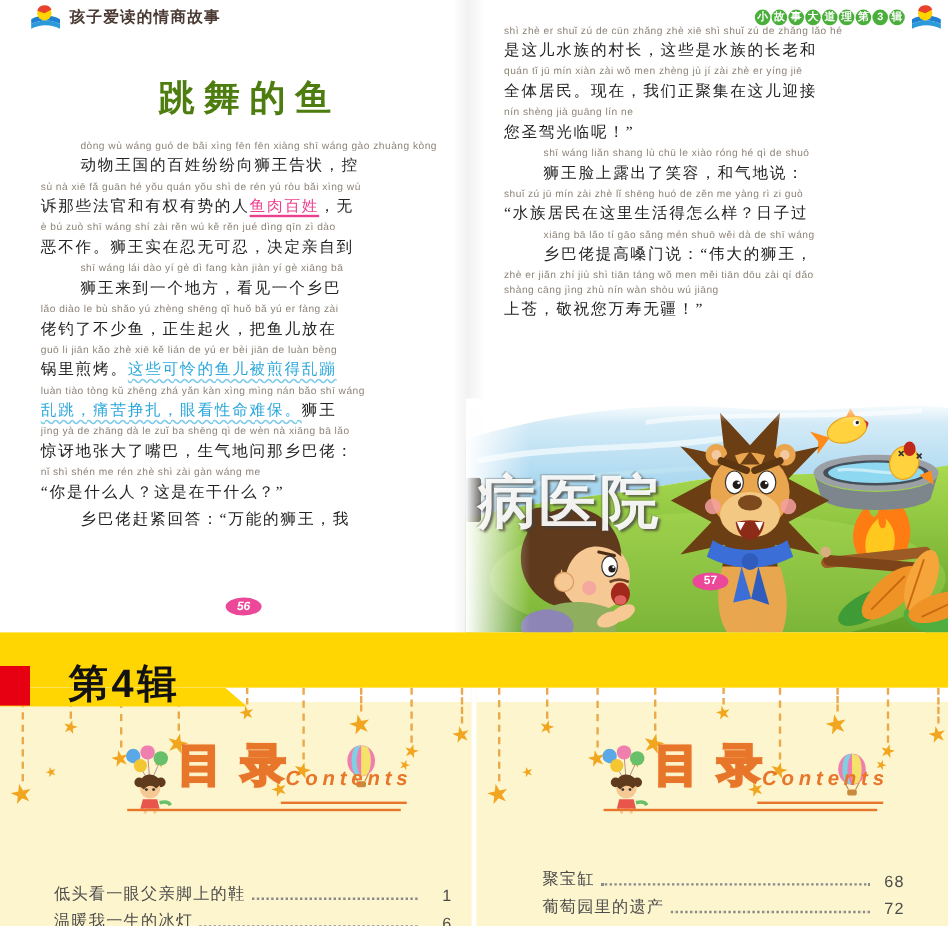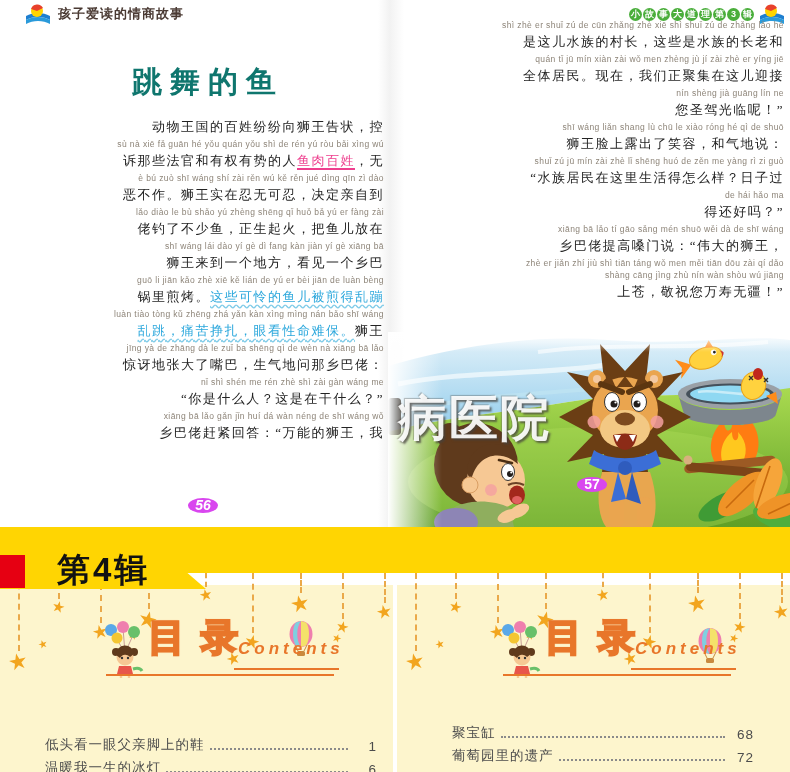--- a/index.html
+++ b/index.html
@@ -11,35 +11,35 @@
           background:linear-gradient(90deg,rgba(0,0,0,0) 0%,rgba(90,90,90,.08) 45%,rgba(0,0,0,0) 100%);}
   .hdr-left{position:absolute;left:24px;top:3px;display:flex;align-items:center;gap:6px;}
   .hdr-title{font-family:"Liberation Serif",serif;font-weight:bold;font-size:13px;color:#4a3a33;letter-spacing:1px;text-align:center;}
   .hdr-right{position:absolute;right:4px;top:3px;display:flex;align-items:center;gap:4px;}
   .badge-circles{display:flex;gap:1px;}
   .badge-circle{width:13px;height:13px;border-radius:50%;background:#4aae3b;color:#fff;
                 font-size:9px;font-weight:bold;display:flex;align-items:center;justify-content:center;}
   
   .story-title{position:absolute;left:34px;top:62px;width:348px;text-align:center;
                font-family:"Liberation Serif",serif;font-size:30px;font-weight:bold;
-               color:#0f766e;letter-spacing:8px;}
-  .lines{position:absolute;text-align:right;}
+               color:#4d7c0f;letter-spacing:8px;}
+  .lines{position:absolute;}
   #left-lines{left:34px;top:116px;width:350px;}
   #right-lines{left:420px;top:20px;width:364px;}
   .line{margin-bottom:2px;}
   .pinyin{font-size:8.5px;line-height:10px;color:#8d8478;letter-spacing:.4px;white-space:nowrap;
           margin-bottom:1px;}
   .hanzi{font-family:"Liberation Serif",serif;font-size:13px;line-height:21px;color:#232323;
          letter-spacing:1.5px;white-space:nowrap;}
   .indent{padding-left:33px;}
   .seg-pink{color:#ee3f8e;text-decoration:underline;text-decoration-color:#ee3f8e;
             text-underline-offset:3px;text-decoration-thickness:1.5px;}
   .seg-blue{color:#2ba7dc;text-decoration:underline wavy #7ecbe8;text-underline-offset:3px;}
-  .page-badge{position:absolute;width:30px;height:15px;border-radius:50%;background:#d946ef;
-              color:#fff;font-size:14px;font-weight:bold;text-align:center;line-height:15px;z-index:6;}
+  .page-badge{position:absolute;width:30px;height:15px;border-radius:50%;background:#ec4899;
+              color:#fff;font-size:10px;font-weight:bold;text-align:center;line-height:15px;z-index:6;}
   
   .illu{position:absolute;left:388px;top:332px;width:402px;height:195px;z-index:1;}
   .watermark{position:absolute;left:398px;top:386px;z-index:4;font-family:"Liberation Sans",sans-serif;
              font-size:49px;font-weight:bold;letter-spacing:2px;color:rgba(255,255,255,.92);
              text-shadow:2px 2px 2px rgba(70,65,60,.75), -1px -1px 1px rgba(70,65,60,.35);}
   .wm-frag{position:absolute;left:388px;top:398px;width:13px;height:37px;z-index:4;
            background:rgba(85,78,70,.8);border-radius:3px;
            -webkit-mask-image:linear-gradient(90deg,transparent,black);
            mask-image:linear-gradient(90deg,transparent,black);}
   
@@ -108,56 +108,56 @@
         <path d="M2,13 C9,9 19,9 26,13 L26,17 C19,13 9,13 2,17 Z" fill="#1f7fd0"></path>
         <path d="M2,17 C9,13 19,13 26,17 L26,21 C19,17 9,17 2,21 Z" fill="#2a9ada"></path>
         <circle cx="13" cy="8" r="6" fill="#ffd400"></circle>
         <path d="M7,6 A6.5,6.5 0 0 1 19,5 L13,8 Z" fill="#e8412c"></path>
       </svg>
     </div>
 
     <div class="story-title">跳舞的鱼</div>
     <div class="lines" id="left-lines">
         <div class="line">
+          <div class="pinyin indent">dòng wù wáng guó de bǎi xìng fēn fēn xiàng shī wáng gào zhuàng kòng</div>
           <div class="hanzi indent"><span>动物王国的百姓纷纷向狮王告状，控</span></div>
         </div>
         <div class="line">
           <div class="pinyin">sù nà xiē fǎ guān hé yǒu quán yǒu shì de rén yú ròu bǎi xìng wú</div>
           <div class="hanzi"><span>诉那些法官和有权有势的人</span><span class="seg-pink">鱼肉百姓</span><span>，无</span></div>
         </div>
         <div class="line">
           <div class="pinyin">è bú zuò shī wáng shí zài rěn wú kě rěn jué dìng qīn zì dào</div>
           <div class="hanzi"><span>恶不作。狮王实在忍无可忍，决定亲自到</span></div>
         </div>
         <div class="line">
+          <div class="pinyin indent">shī wáng lái dào yí gè dì fang kàn jiàn yí gè xiāng bā</div>
+          <div class="hanzi indent"><span>狮王来到一个地方，看见一个乡巴</span></div>
+        </div>
+        <div class="line">
           <div class="pinyin">lǎo diào le bù shǎo yú zhèng shēng qǐ huǒ bǎ yú er fàng zài</div>
           <div class="hanzi"><span>佬钓了不少鱼，正生起火，把鱼儿放在</span></div>
         </div>
         <div class="line">
-          <div class="pinyin indent">shī wáng lái dào yí gè dì fang kàn jiàn yí gè xiāng bā</div>
-          <div class="hanzi indent"><span>狮王来到一个地方，看见一个乡巴</span></div>
-        </div>
-        <div class="line">
           <div class="pinyin">guō li jiān kǎo zhè xiē kě lián de yú er bèi jiān de luàn bèng</div>
           <div class="hanzi"><span>锅里煎烤。</span><span class="seg-blue">这些可怜的鱼儿被煎得乱蹦</span></div>
         </div>
         <div class="line">
           <div class="pinyin">luàn tiào tòng kǔ zhēng zhá yǎn kàn xìng mìng nán bǎo shī wáng</div>
           <div class="hanzi"><span class="seg-blue">乱跳，痛苦挣扎，眼看性命难保。</span><span>狮王</span></div>
         </div>
         <div class="line">
           <div class="pinyin">jīng yà de zhāng dà le zuǐ ba shēng qì de wèn nà xiāng bā lǎo</div>
           <div class="hanzi"><span>惊讶地张大了嘴巴，生气地问那乡巴佬：</span></div>
         </div>
         <div class="line">
           <div class="pinyin">nǐ shì shén me rén zhè shì zài gàn wáng me</div>
           <div class="hanzi"><span>“你是什么人？这是在干什么？”</span></div>
         </div>
         <div class="line">
-          <div class="pinyin indent">xiāng bā lǎo gǎn jǐn huí dá wàn néng de shī wáng wǒ</div>
           <div class="hanzi indent"><span>乡巴佬赶紧回答：“万能的狮王，我</span></div>
         </div>
       </div>
     <div class="lines" id="right-lines">
         <div class="line">
           <div class="pinyin">shì zhè er shuǐ zú de cūn zhǎng zhè xiē shì shuǐ zú de zhǎng lǎo hé</div>
           <div class="hanzi"><span>是这儿水族的村长，这些是水族的长老和</span></div>
         </div>
         <div class="line">
           <div class="pinyin">quán tǐ jū mín xiàn zài wǒ men zhèng jù jí zài zhè er yíng jiē</div>
@@ -167,24 +167,20 @@
           <div class="pinyin">nín shèng jià guāng lín ne</div>
           <div class="hanzi"><span>您圣驾光临呢！”</span></div>
         </div>
         <div class="line">
           <div class="pinyin indent">shī wáng liǎn shang lù chū le xiào róng hé qì de shuō</div>
           <div class="hanzi indent"><span>狮王脸上露出了笑容，和气地说：</span></div>
         </div>
         <div class="line">
           <div class="pinyin">shuǐ zú jū mín zài zhè lǐ shēng huó de zěn me yàng rì zi guò</div>
           <div class="hanzi"><span>“水族居民在这里生活得怎么样？日子过</span></div>
-        </div>
-        <div class="line">
-          <div class="pinyin">de hái hǎo ma</div>
-          <div class="hanzi"><span>得还好吗？”</span></div>
         </div>
         <div class="line">
           <div class="pinyin indent">xiāng bā lǎo tí gāo sǎng mén shuō wěi dà de shī wáng</div>
           <div class="hanzi indent"><span>乡巴佬提高嗓门说：“伟大的狮王，</span></div>
         </div>
         <div class="line">
           <div class="pinyin">zhè er jiǎn zhí jiù shì tiān táng wǒ men měi tiān dōu zài qí dǎo</div>
         </div>
         <div class="line">
           <div class="pinyin">shàng cāng jìng zhù nín wàn shòu wú jiāng</div>

